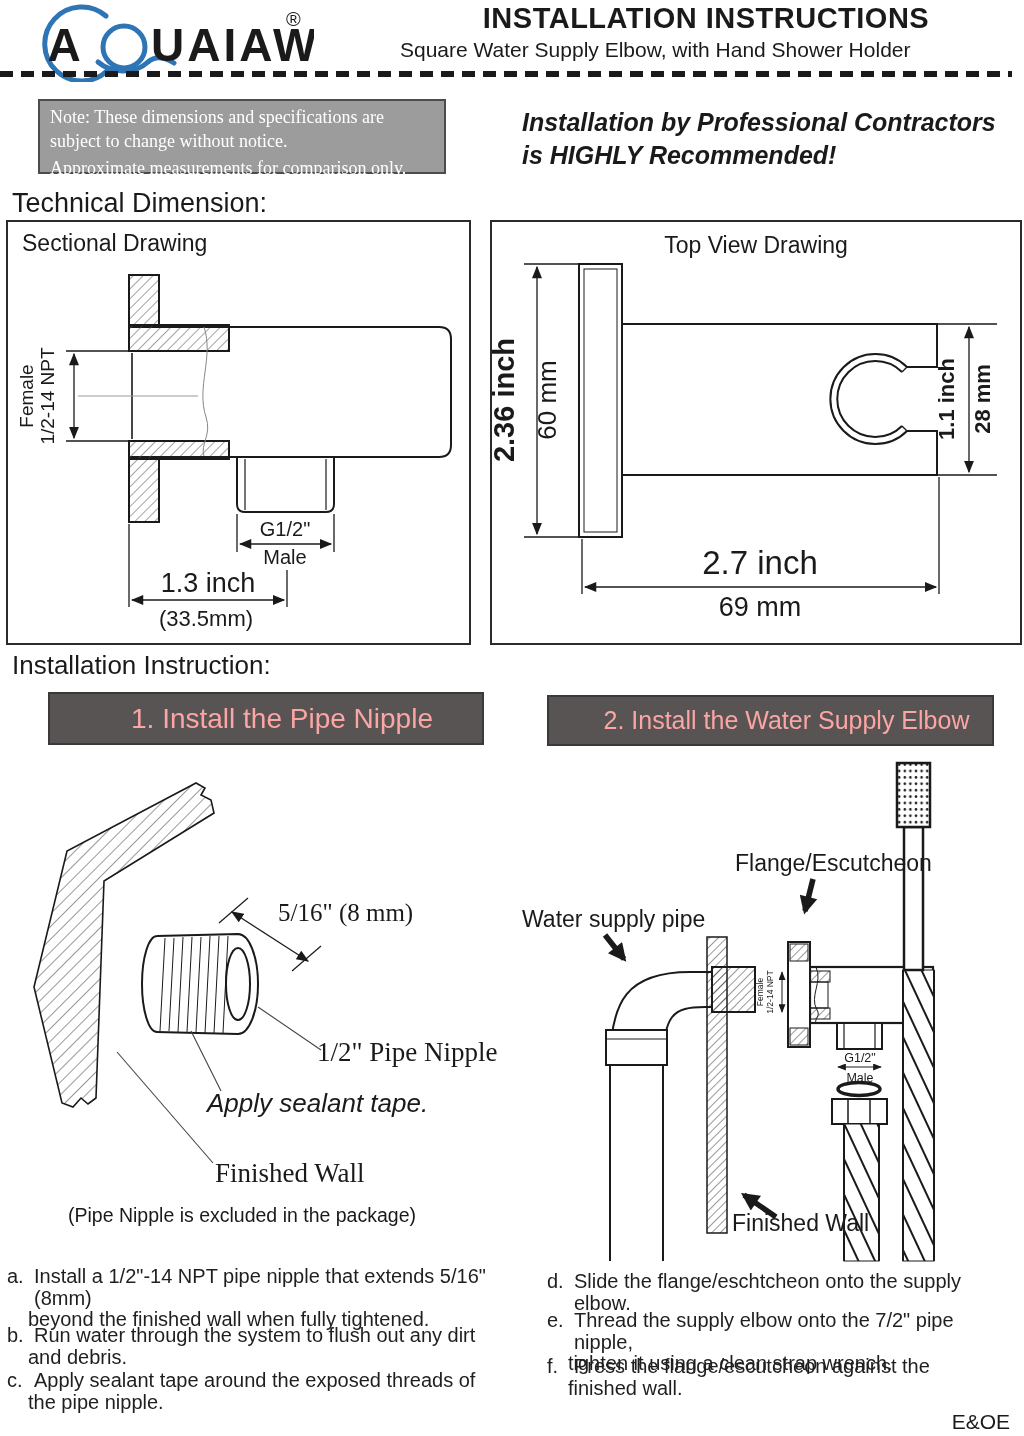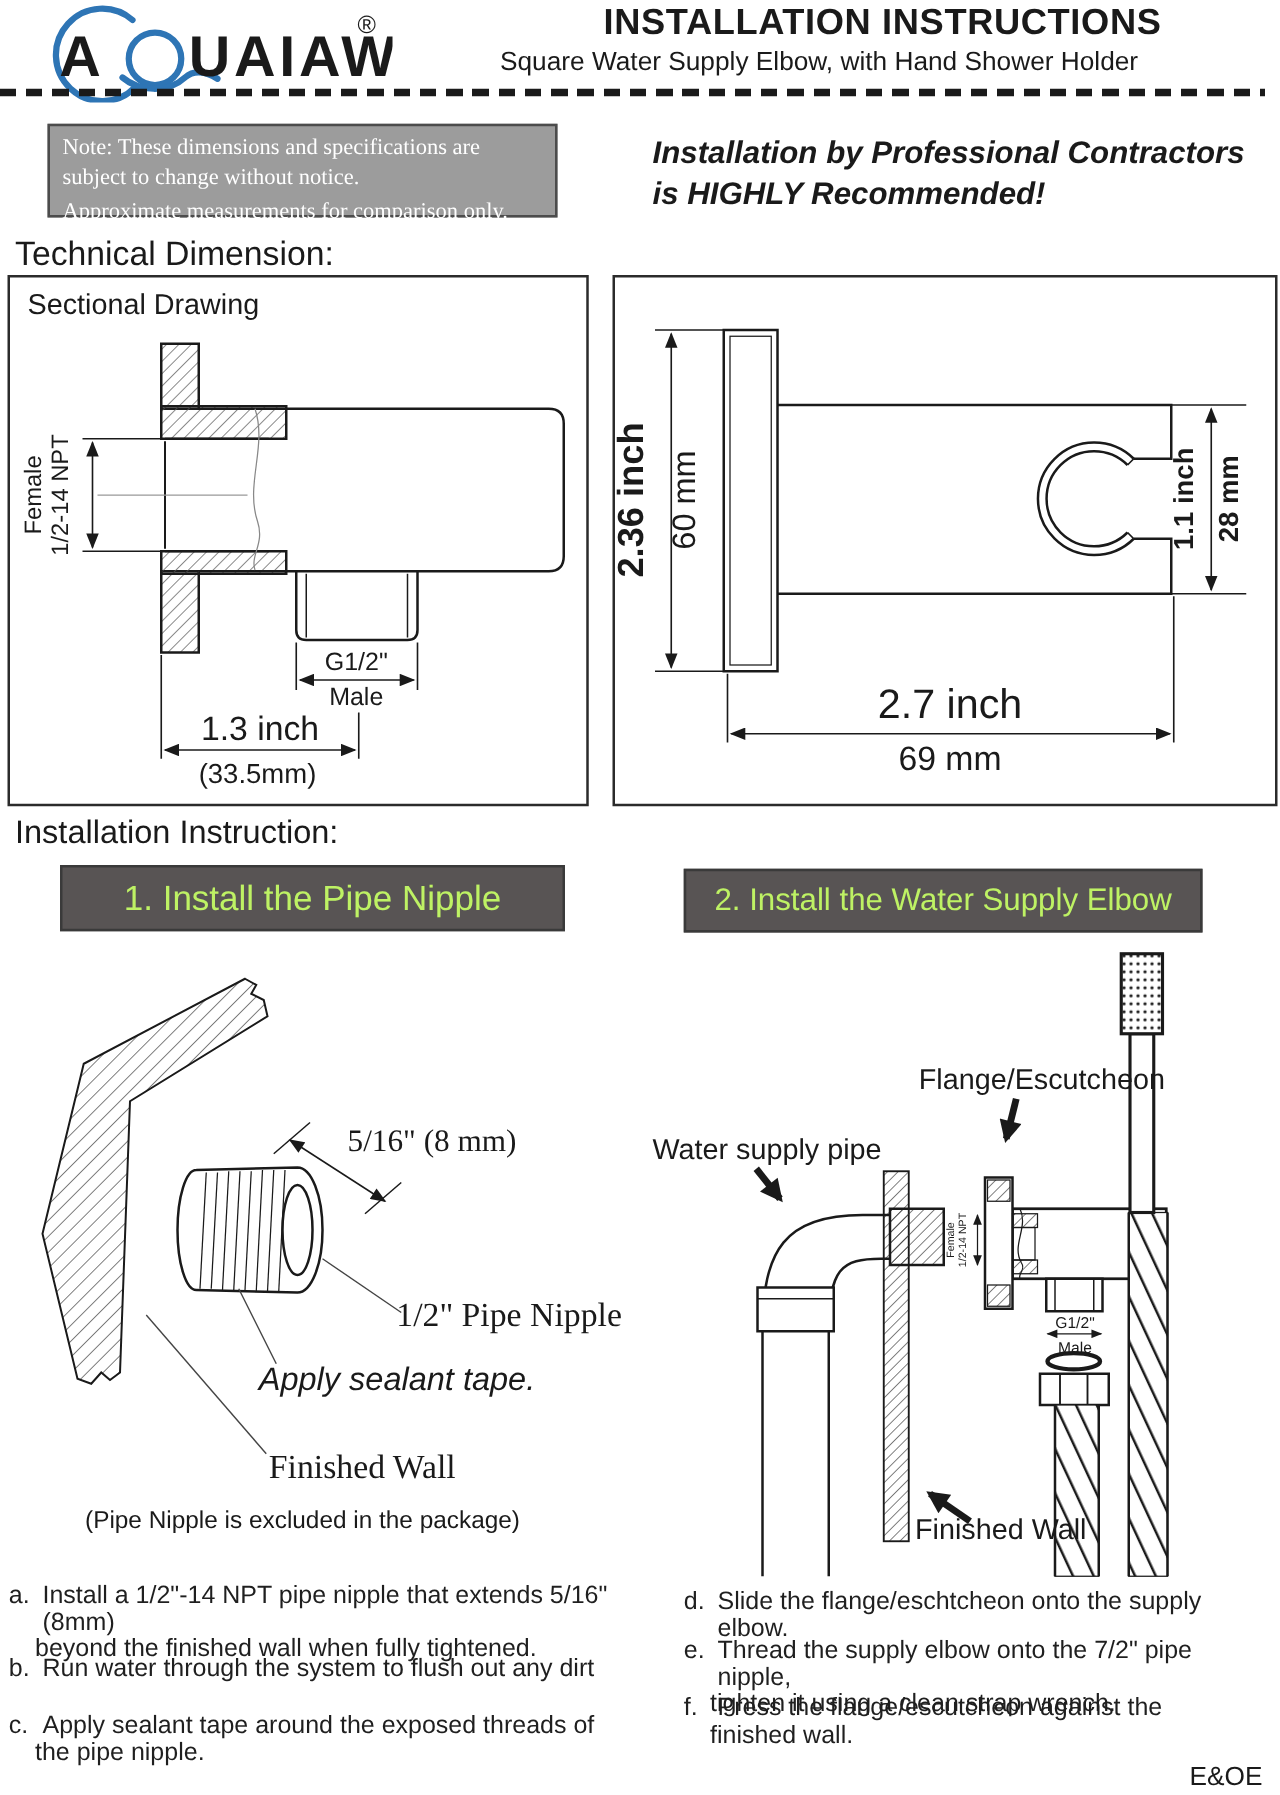--- a/index.html
+++ b/index.html
@@ -18,21 +18,21 @@
   #slogan{left:522px;top:106px;width:480px;font-size:25px;font-weight:bold;font-style:italic;line-height:33px;}
   
   #tech-heading{left:12px;top:188px;font-size:27px;text-align:right;}
   #inst-heading{left:12px;top:650px;font-size:26px;}
   
   .tbox{border:2px solid #2b2b2b;background:#fff;}
   #sec-box{left:6px;top:220px;width:461px;height:421px;}
   #top-box{left:490px;top:220px;width:528px;height:421px;}
   .boxtitle{font-size:23px;}
   
-  .stepbar{background:#585454;border:2px solid #3a3a3a;color:#bef264;display:flex;align-items:center;justify-content:center;}
+  .stepbar{background:#585454;border:2px solid #3a3a3a;color:#fca5a5;display:flex;align-items:center;justify-content:center;padding-left:32px;}
   #step1-bar{left:48px;top:692px;width:400px;height:49px;font-size:28px;}
   #step2-bar{left:547px;top:695px;width:411px;height:47px;font-size:25px;}
   
   .step{position:absolute;font-size:20px;line-height:21.5px;color:#1f1f1f;}
   .step .row{display:flex;}
   .step .sid{width:27px;flex:none;}
   .step .cont{padding-left:21px;}
   #eoe{left:930px;top:1410px;width:80px;font-size:21px;text-align:right;}
   svg text{font-family:"Liberation Sans",sans-serif;fill:#1a1a1a;}
   svg .serif{font-family:"Liberation Serif",serif;}
@@ -103,20 +103,21 @@
       <text transform="translate(25,174) rotate(-90)" font-size="19" text-anchor="middle">Female</text>
       <text transform="translate(46,174) rotate(-90)" font-size="19" text-anchor="middle">1/2-14 NPT</text>
       <text x="277" y="314" font-size="20" text-anchor="middle">G1/2"</text>
       <text x="277" y="342" font-size="20" text-anchor="middle">Male</text>
       <text x="200" y="370" font-size="27" text-anchor="middle">1.3 inch</text>
       <text x="198" y="404" font-size="22" text-anchor="middle">(33.5mm)</text>
     </svg>
   </div>
 
   <div class="abs tbox" id="top-box">
+    <div class="abs boxtitle" style="left:104px;top:10px;width:320px;text-align:center">Top View Drawing</div>
     <svg class="abs" style="left:0;top:0" width="524" height="417" viewBox="0 0 524 417">
       <defs>
         <marker id="mT" viewBox="0 0 10 8" refX="9" refY="4" markerWidth="13" markerHeight="10" markerUnits="userSpaceOnUse" orient="auto-start-reverse">
           <path d="M0,0 L10,4 L0,8 z" fill="#1a1a1a"></path>
         </marker>
       </defs>
       <g stroke="#1a1a1a" stroke-width="2" fill="none">
         <rect x="87" y="42" width="43" height="273"></rect>
         <rect x="92" y="47" width="33" height="263" stroke-width="1"></rect>
         <path d="M130,102 H445 V145 H415 M415,209 H445 V253 H130"></path>
@@ -272,20 +273,21 @@
         <span class="sid">a.</span>
       <span>Install a 1/2"-14 NPT pipe nipple that extends 5/16" (8mm)</span>
       </div>
     <div class="cont">beyond the finished wall when fully tightened.</div>
   </div>
   <div class="step" style="left:7px;top:1325px;width:535px">
     <div class="row">
         <span class="sid">b.</span>
       <span>Run water through the system to flush out any dirt</span>
       </div>
+    <div class="cont">and debris.</div>
   </div>
   <div class="step" style="left:7px;top:1370px;width:535px">
     <div class="row">
         <span class="sid">c.</span>
       <span>Apply sealant tape around the exposed threads of</span>
       </div>
     <div class="cont">the pipe nipple.</div>
   </div>
 
   <div class="step" style="left:547px;top:1271px;width:470px">

